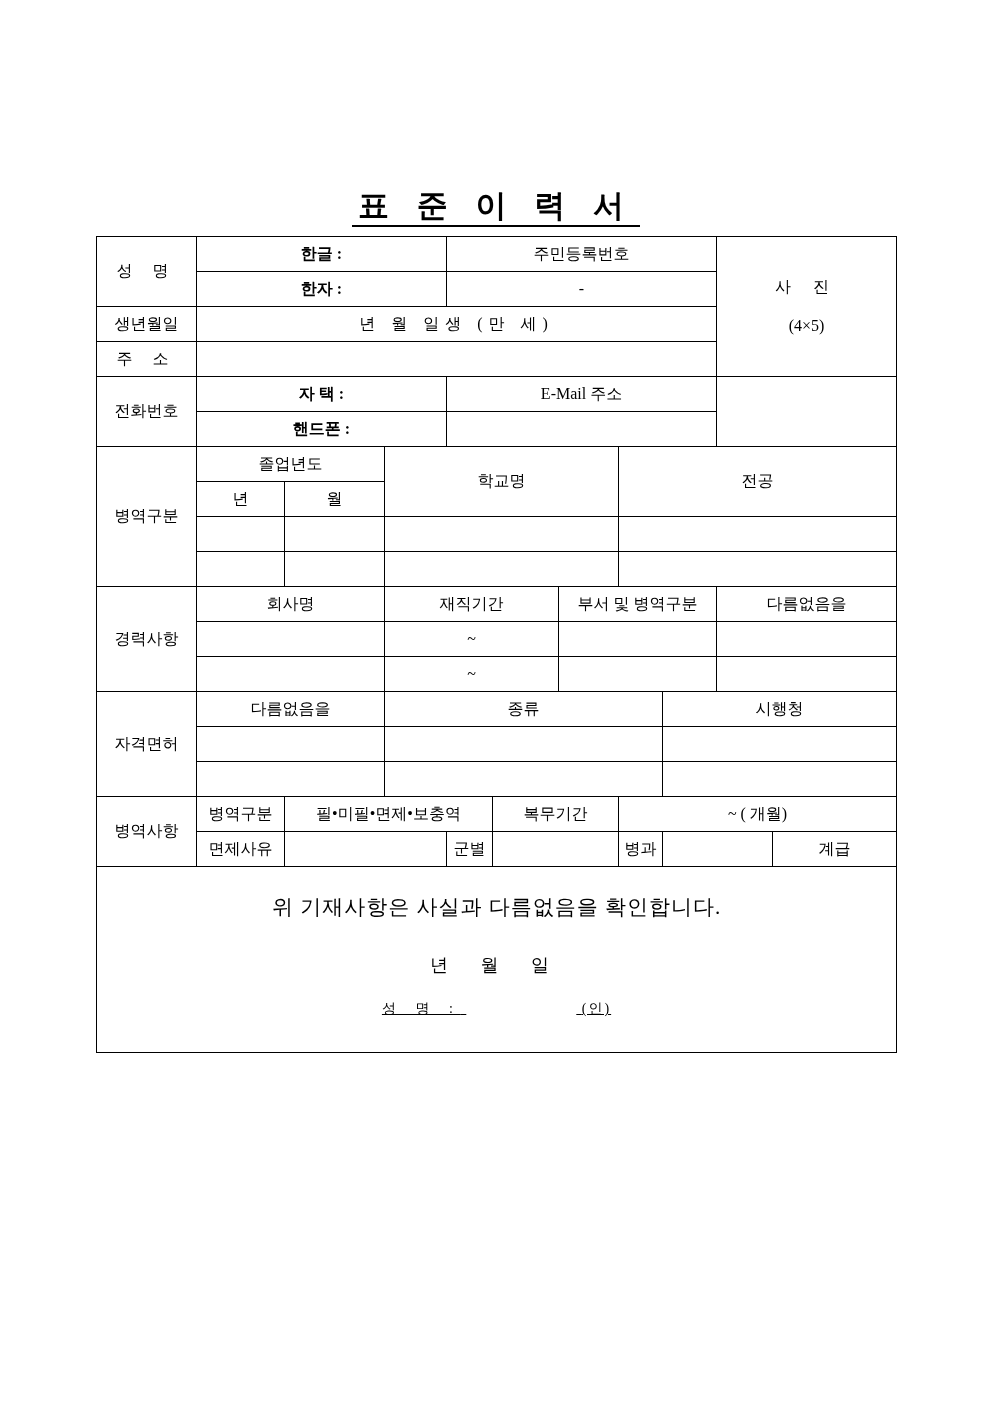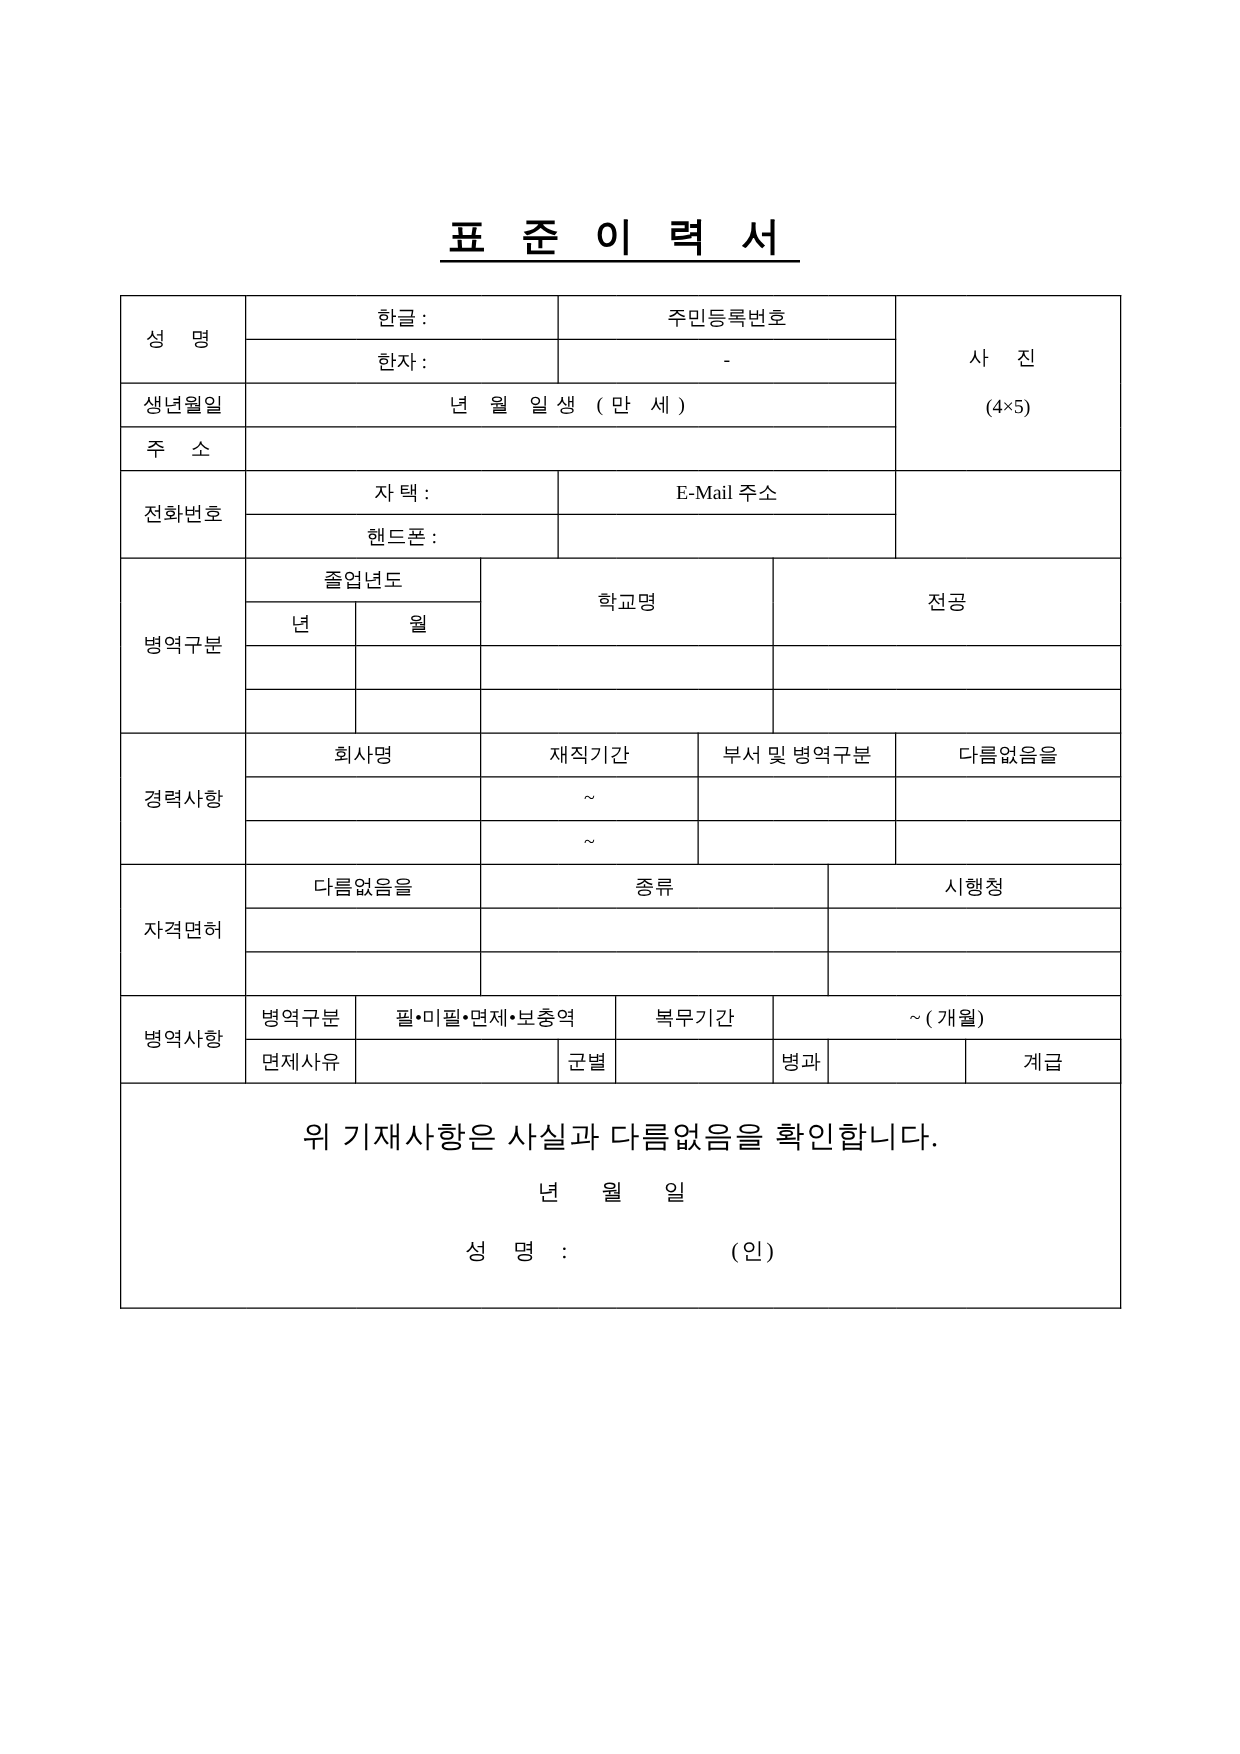--- a/index.html
+++ b/index.html
@@ -15,21 +15,21 @@
     position: relative;
   }
   .page {
     position: relative;
     width: 992px;
     height: 1403px;
     box-sizing: border-box;
   }
   .doc-title {
     position: absolute;
-    top: 168px;
+    top: 185px;
     left: 0;
     width: 992px;
     text-align: center;
     font-size: 31px;
     letter-spacing: 10px;
     font-weight: bold;
   }
   .doc-title span {
     border-bottom: 2px solid #000;
     padding: 0 6px 2px 6px;
@@ -47,52 +47,54 @@
     font-size: 16px;
     text-align: center;
     vertical-align: middle;
     padding: 0 4px;
     height: 35px;
     box-sizing: border-box;
   }
   td.left {
     text-align: left;
     padding-left: 10px;
+    font-weight: bold;
   }
   td.lblsp {
     letter-spacing: 8px;
     padding-left: 12px;
   }
   .photo-cell {
     font-size: 17px;
     line-height: 2.4;
   }
   .photo-cell .ph1 { letter-spacing: 9px; display:block; }
   .photo-cell .ph2 { display:block; }
   .wide-text {
     letter-spacing: 6px;
     font-size: 17px;
   }
   .confirm-block {
     padding: 26px 0 34px 0 !important;
     height: auto !important;
   }
   .confirm-line1 {
-    font-size: 24px;
+    font-size: 21px;
     letter-spacing: 1px;
-    margin-bottom: 16px;
+    margin-bottom: 32px;
   }
   .confirm-line2 {
     font-size: 18px;
     letter-spacing: 14px;
     margin-bottom: 23px;
   }
   .confirm-line3 {
-    font-size: 18px;
+    font-size: 14px;
     letter-spacing: 2px;
+    text-decoration: underline;
   }
   .confirm-line3 .nm { letter-spacing: 8px; }
   .confirm-line3 .gap { display:inline-block; width: 110px; }
   .tilde { font-size: 16px; }
   .nowrap { white-space: nowrap; }
 </style>
 </head>
 <body>
 
 <div class="page">

